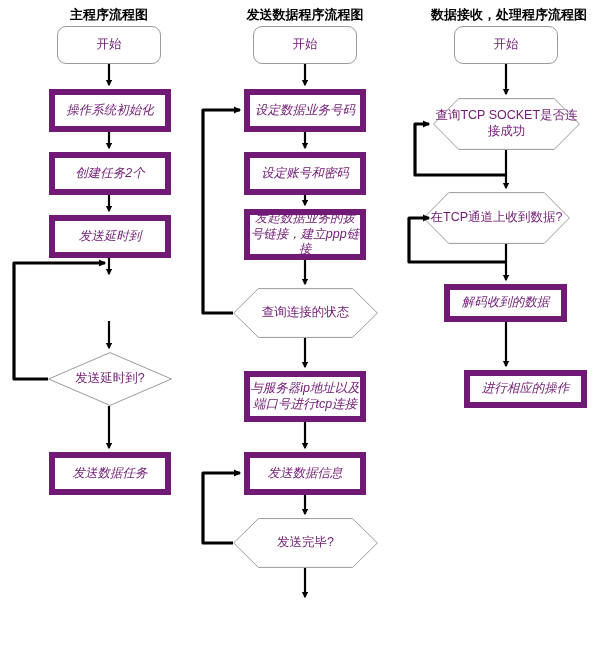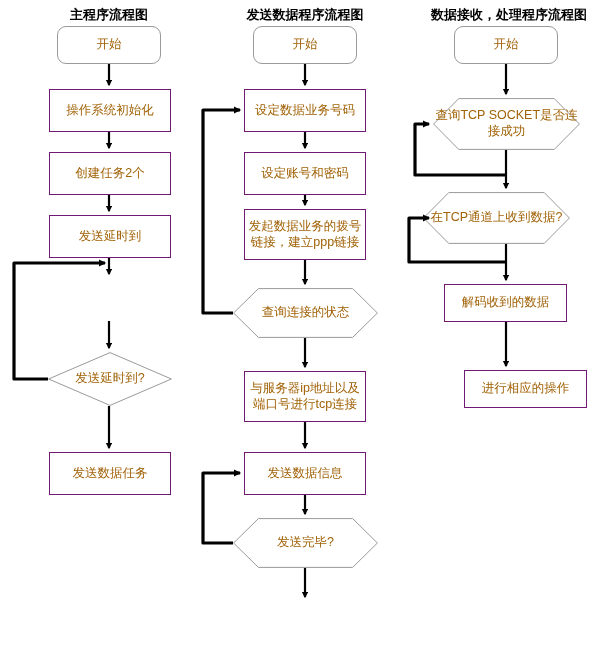--- a/index.html
+++ b/index.html
@@ -32,26 +32,27 @@
     letter-spacing: 0px;
   }
   .node {
     position: absolute;
     box-sizing: border-box;
     display: flex;
     align-items: center;
     justify-content: center;
     text-align: center;
     font-size: 12.5px;
-    color: #a16207;
+    color: #701a75;
     line-height: 1.25;
     background: #ffffff;
   }
   .node.rect {
-    border: 1px solid #701a75;
+    border: 6px solid #701a75;
+    font-style: italic;
   }
   .node.terminator {
     border: 1px solid #9a9a9a;
     border-radius: 9px;
   }
   .node.poly {
     border: none;
     background: transparent;
   }
   .node.poly .poly-label {

